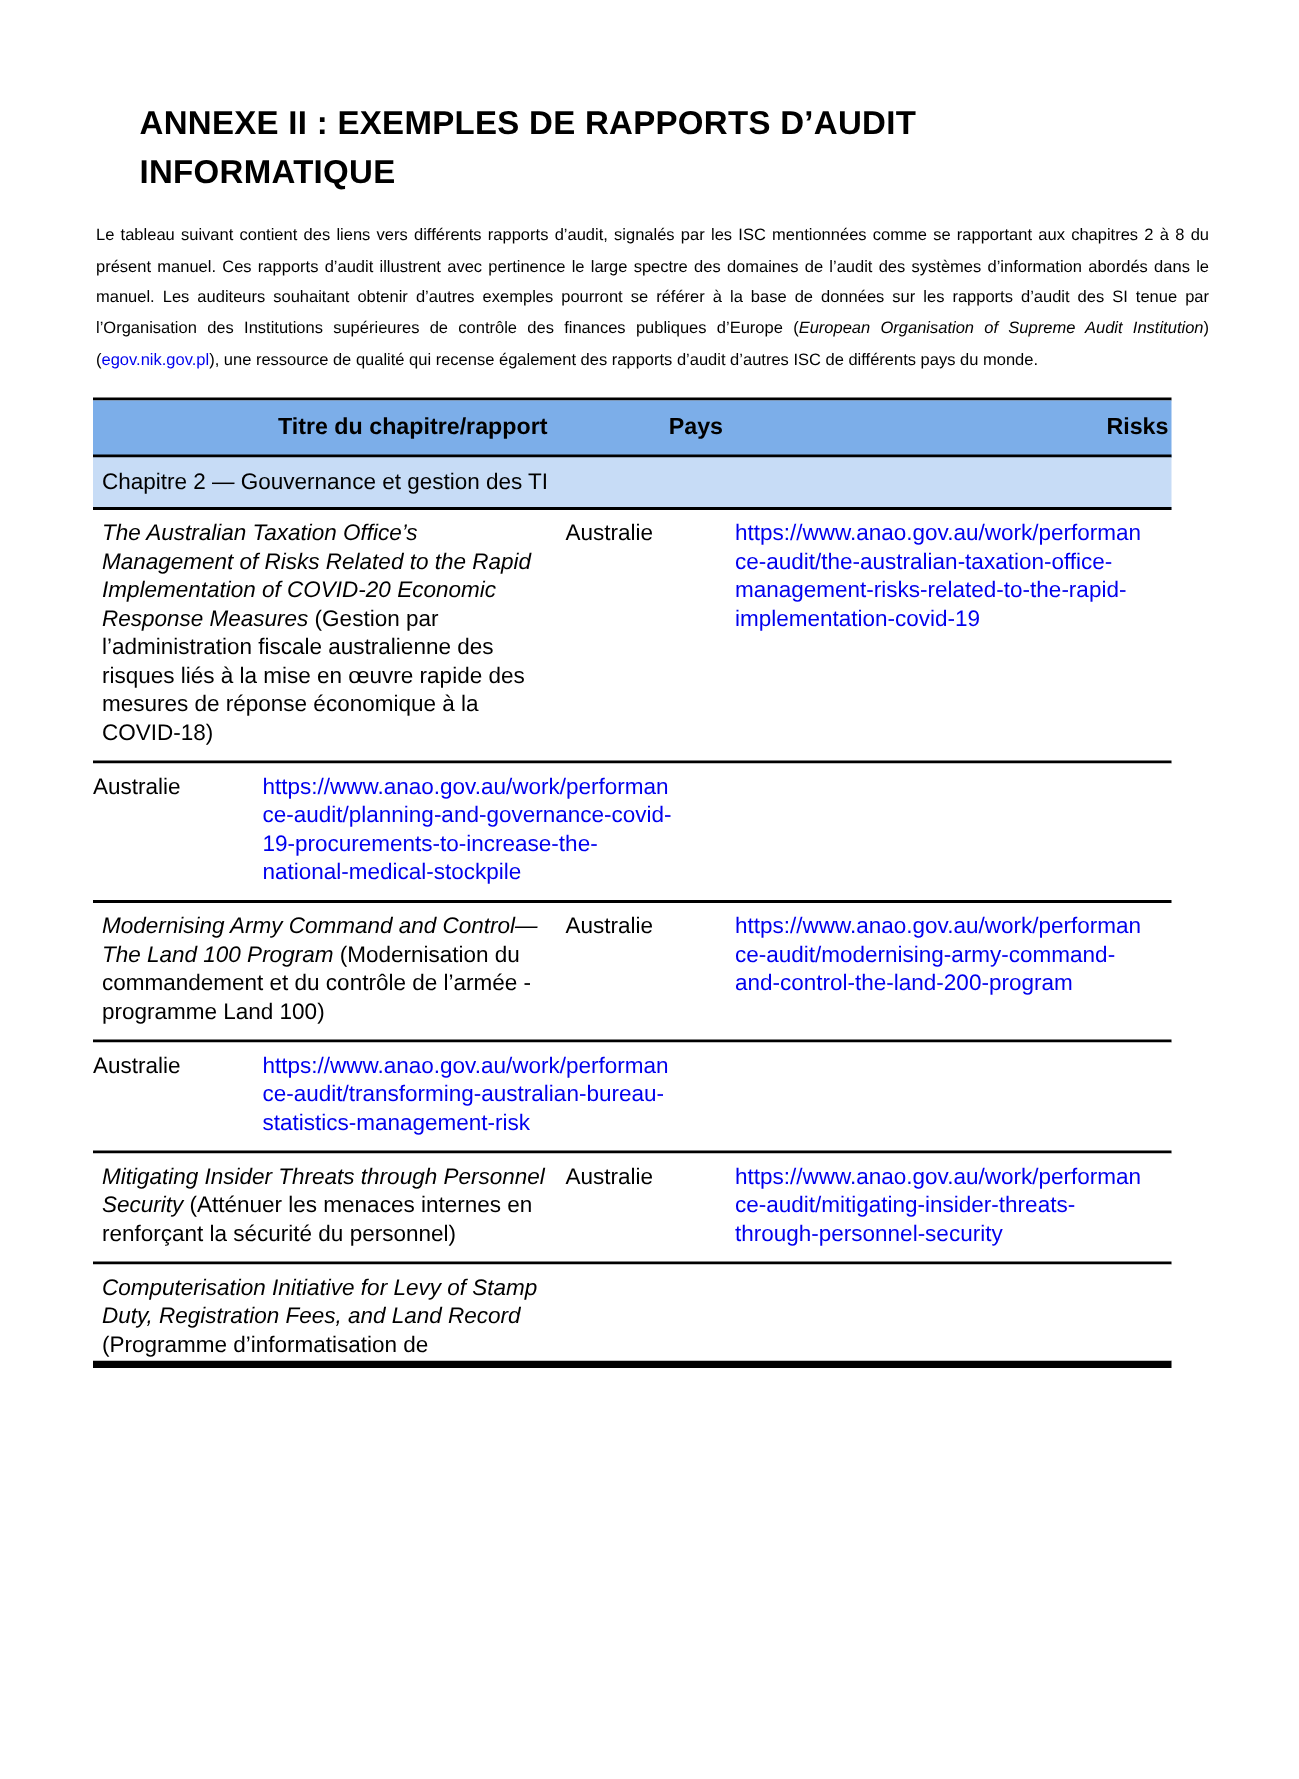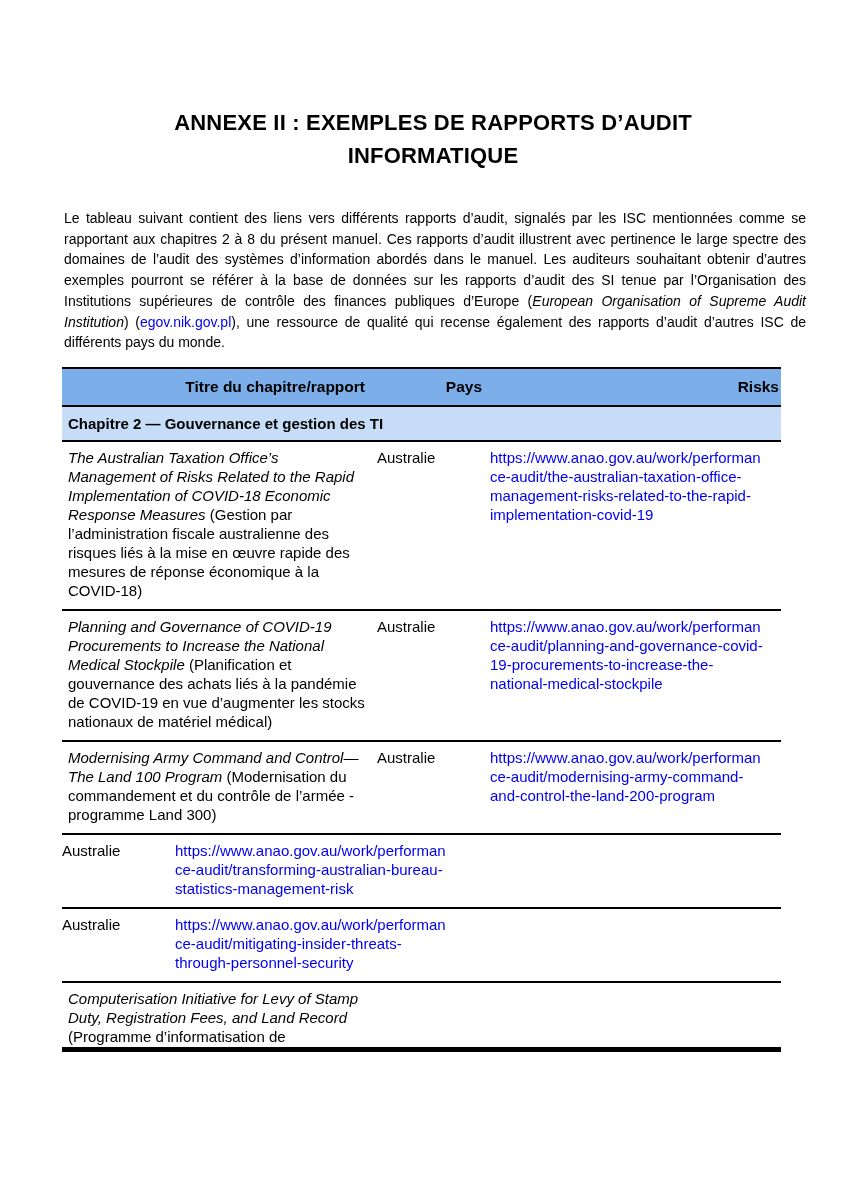--- a/index.html
+++ b/index.html
@@ -11,33 +11,32 @@
   *{box-sizing:border-box;margin:0;padding:0;}
   html,body{background:#ffffff;}
   body{font-family:"Liberation Sans","DejaVu Sans",sans-serif;color:#000;}
   .page{
     position:relative;
     width:866px;height:1186px;
     background:#fff;
     overflow:hidden;
   }
   .doc-title{
-    padding-top:106px;
+    padding-top:65px;
     margin:0 auto;
     width:680px;
-    text-align:center;
     font-size:22px;
     font-weight:700;
     line-height:33px;
     letter-spacing:0.2px;
   }
   .intro{
-    margin:36px 60px 0 64px;
+    margin:16px 60px 0 64px;
     width:742px;
-    font-size:14px;
+    font-size:11px;
     line-height:20.7px;
     text-align:justify;
   }
   .intro .link, .col-link .link{
     color:var(--link-color);
     text-decoration:none;
   }
   .report-table{
     margin:14px 0 0 62px;
     width:719px;
@@ -53,21 +52,21 @@
     font-weight:700;
     font-size:15.5px;
     text-align:right;
   }
   .section-row{
     display:flex;
     height:35px;
     align-items:center;
     background:var(--section-bg);
     border-bottom:2px solid var(--border-color);
-    font-weight:700;
+    font-weight:400;
     font-size:15px;
     padding-left:6px;
   }
   .row{
     display:flex;
     border-bottom:2px solid var(--border-color);
     font-size:15px;
     line-height:19px;
     background:#fff;
   }
@@ -97,61 +96,61 @@
 
     <div class="thead">
       <div class="cell col-title">Titre du chapitre/rapport</div>
       <div class="cell col-country">Pays</div>
       <div class="cell col-link">Risks</div>
     </div>
 
     <div class="section-row">Chapitre 2 — Gouvernance et gestion des TI</div>
 
     <div class="row">
-      <div class="cell col-title"><i class="title-en">The Australian Taxation Office’s Management of Risks Related to the Rapid Implementation of COVID-18 Economic Response Measures</i><span> (Gestion par l’administration fiscale australienne des risques liés à la mise en œuvre rapide des mesures de réponse économique à la COVID-18)</span></div>
+      <div class="cell col-title"><i class="title-en">The Australian Taxation Office’s Management of Risks Related to the Rapid Implementation of COVID-20 Economic Response Measures</i><span> (Gestion par l’administration fiscale australienne des risques liés à la mise en œuvre rapide des mesures de réponse économique à la COVID-18)</span></div>
       <div class="cell col-country">Australie</div>
       <div class="cell col-link">
           <a href="#" class="link">https://www.anao.gov.au/work/performan
 ce-audit/the-australian-taxation-office-
 management-risks-related-to-the-rapid-
 implementation-covid-19</a>
         </div>
     </div>
 
     <div class="row">
-      <div class="cell col-title"><i class="title-en">Planning and Governance of COVID-19 Procurements to Increase the National Medical Stockpile</i><span> (Planification et gouvernance des achats liés à la pandémie de COVID-19 en vue d’augmenter les stocks nationaux de matériel médical)</span></div>
       <div class="cell col-country">Australie</div>
       <div class="cell col-link">
           <a href="#" class="link">https://www.anao.gov.au/work/performan
 ce-audit/planning-and-governance-covid-
 19-procurements-to-increase-the-
 national-medical-stockpile</a>
         </div>
     </div>
 
     <div class="row">
-      <div class="cell col-title"><i class="title-en">Modernising Army Command and Control—The Land 100 Program</i><span> (Modernisation du commandement et du contrôle de l’armée - programme Land 300)</span></div>
+      <div class="cell col-title"><i class="title-en">Modernising Army Command and Control—The Land 100 Program</i><span> (Modernisation du commandement et du contrôle de l’armée - programme Land 100)</span></div>
       <div class="cell col-country">Australie</div>
       <div class="cell col-link">
           <a href="#" class="link">https://www.anao.gov.au/work/performan
 ce-audit/modernising-army-command-
 and-control-the-land-200-program</a>
         </div>
     </div>
 
     <div class="row">
       <div class="cell col-country">Australie</div>
       <div class="cell col-link">
           <a href="#" class="link">https://www.anao.gov.au/work/performan
 ce-audit/transforming-australian-bureau-
 statistics-management-risk</a>
         </div>
     </div>
 
     <div class="row">
+      <div class="cell col-title"><i class="title-en">Mitigating Insider Threats through Personnel Security</i><span> (Atténuer les menaces internes en renforçant la sécurité du personnel)</span></div>
       <div class="cell col-country">Australie</div>
       <div class="cell col-link">
           <a href="#" class="link">https://www.anao.gov.au/work/performan
 ce-audit/mitigating-insider-threats-
 through-personnel-security</a>
         </div>
     </div>
 
     <div class="row">
       <div class="cell col-title"><i class="title-en">Computerisation Initiative for Levy of Stamp Duty, Registration Fees, and Land Record</i><span> (Programme d’informatisation de l’application</span></div>

